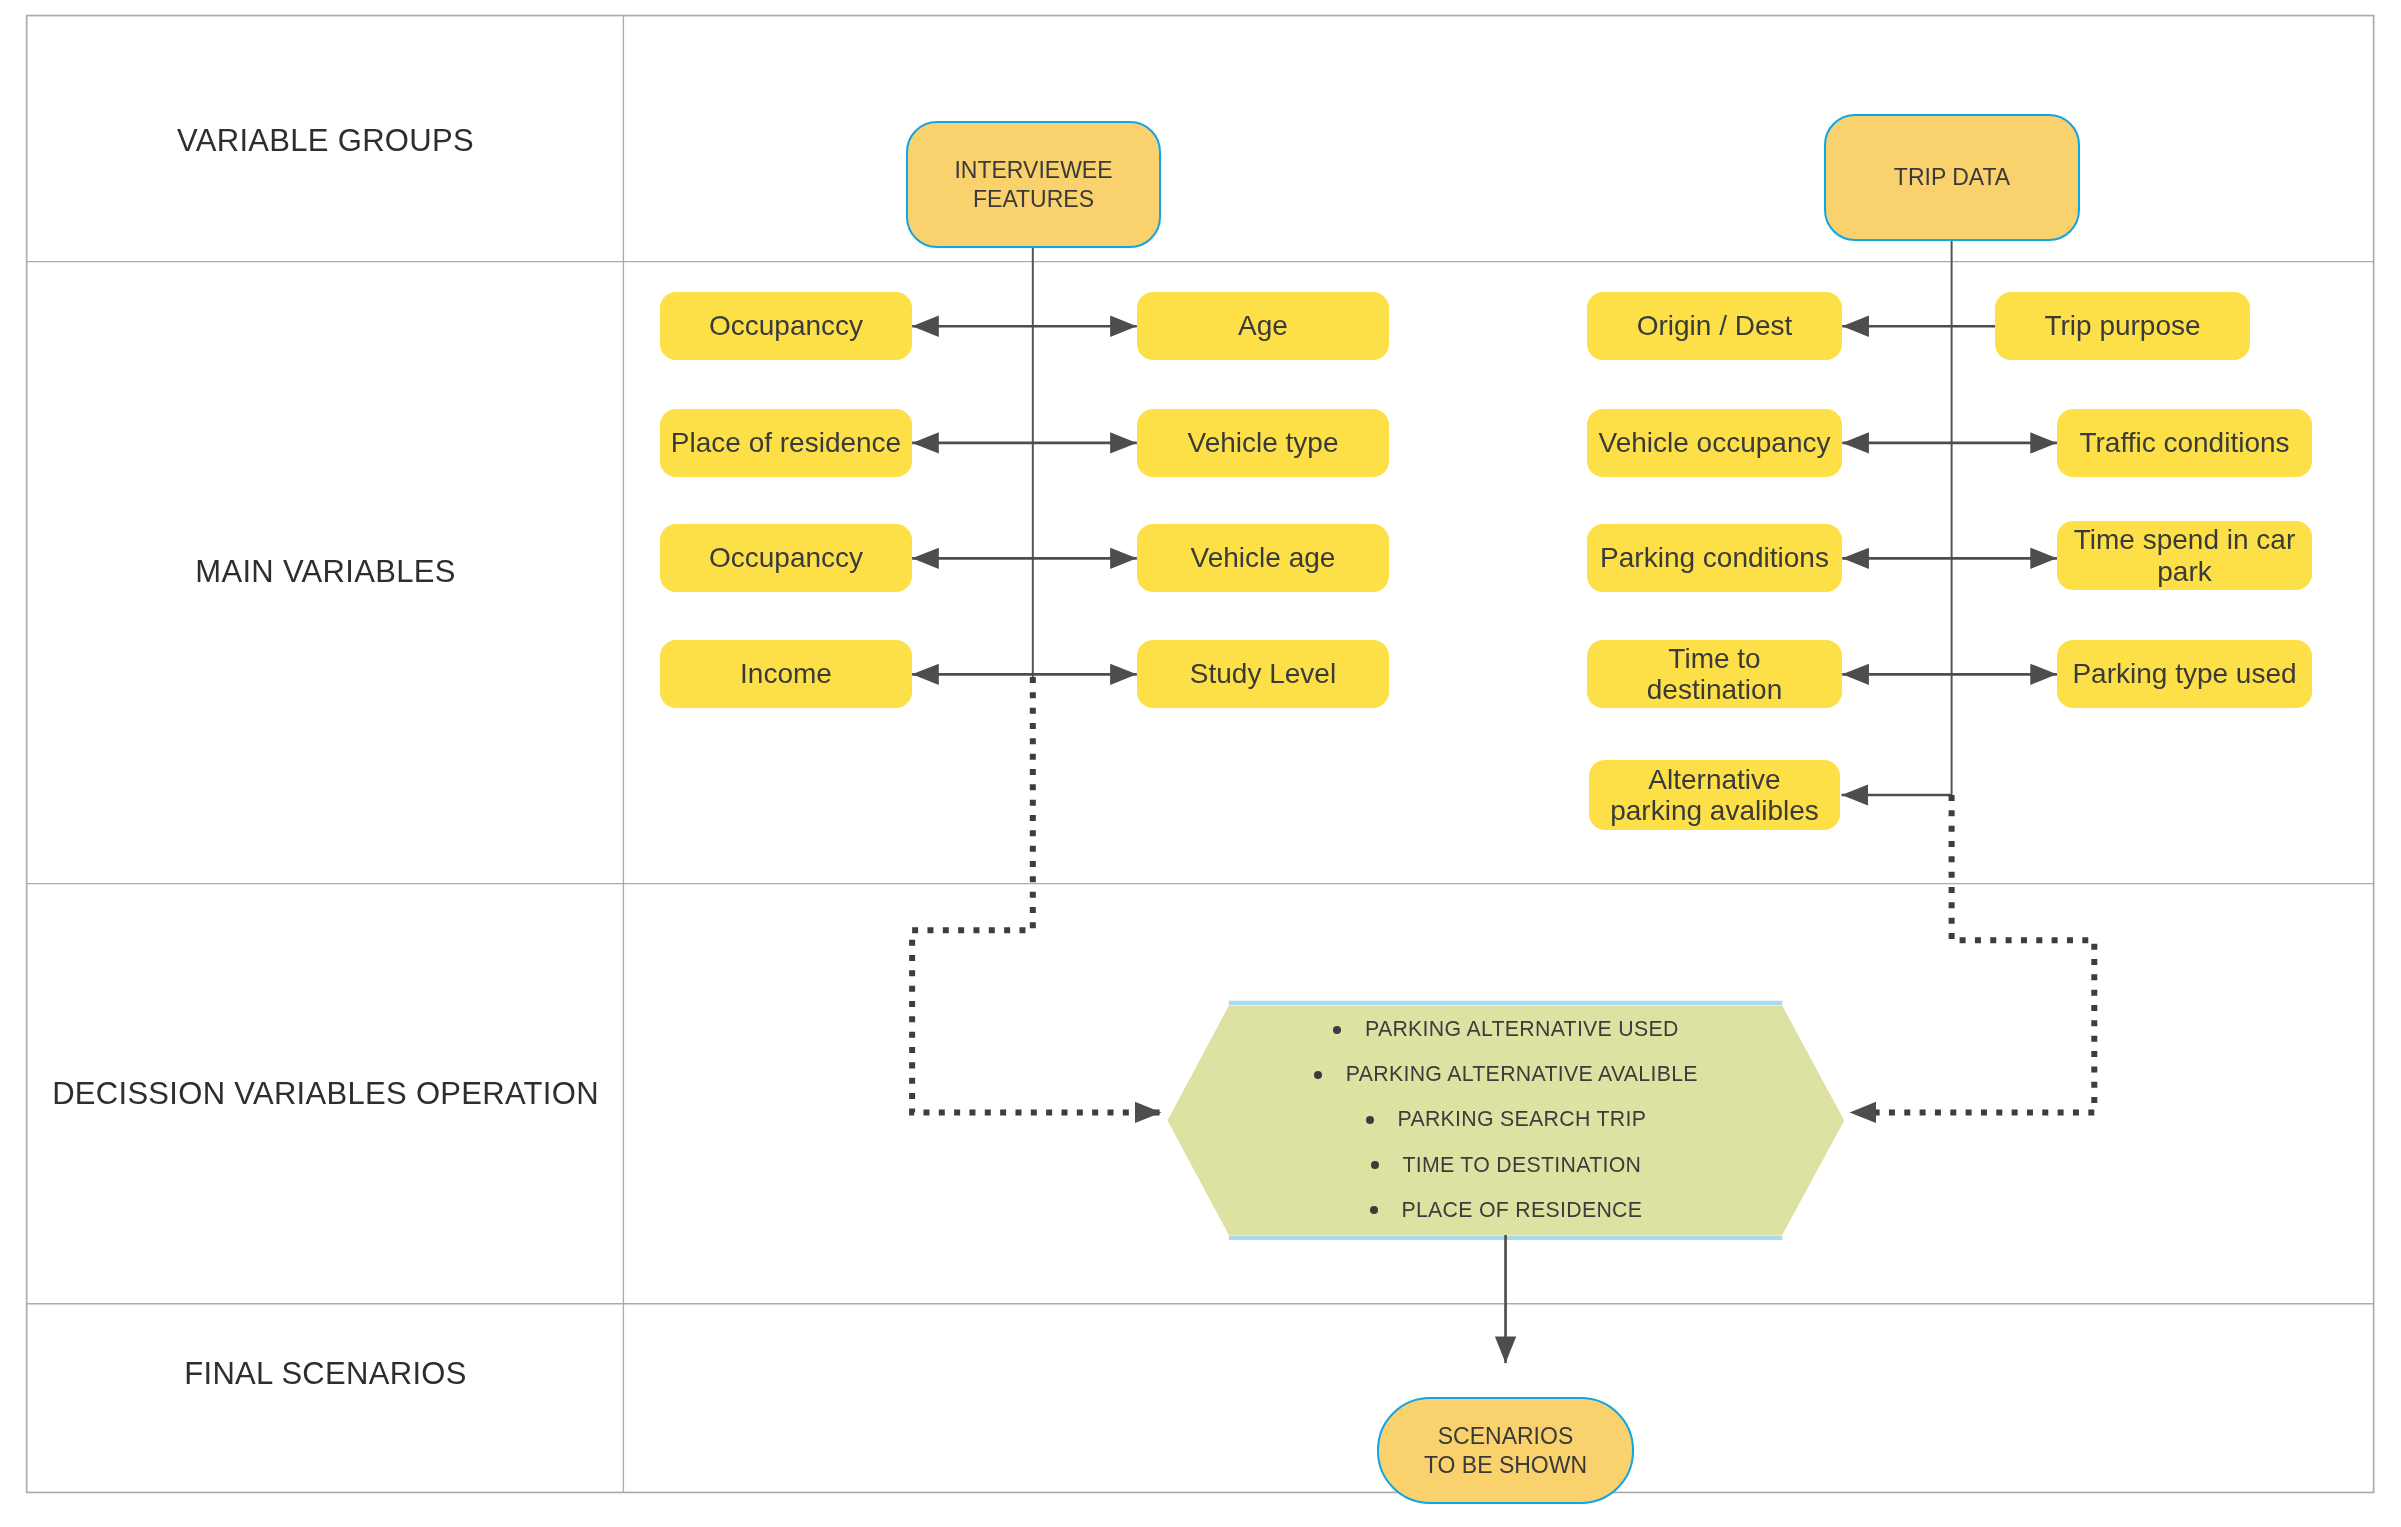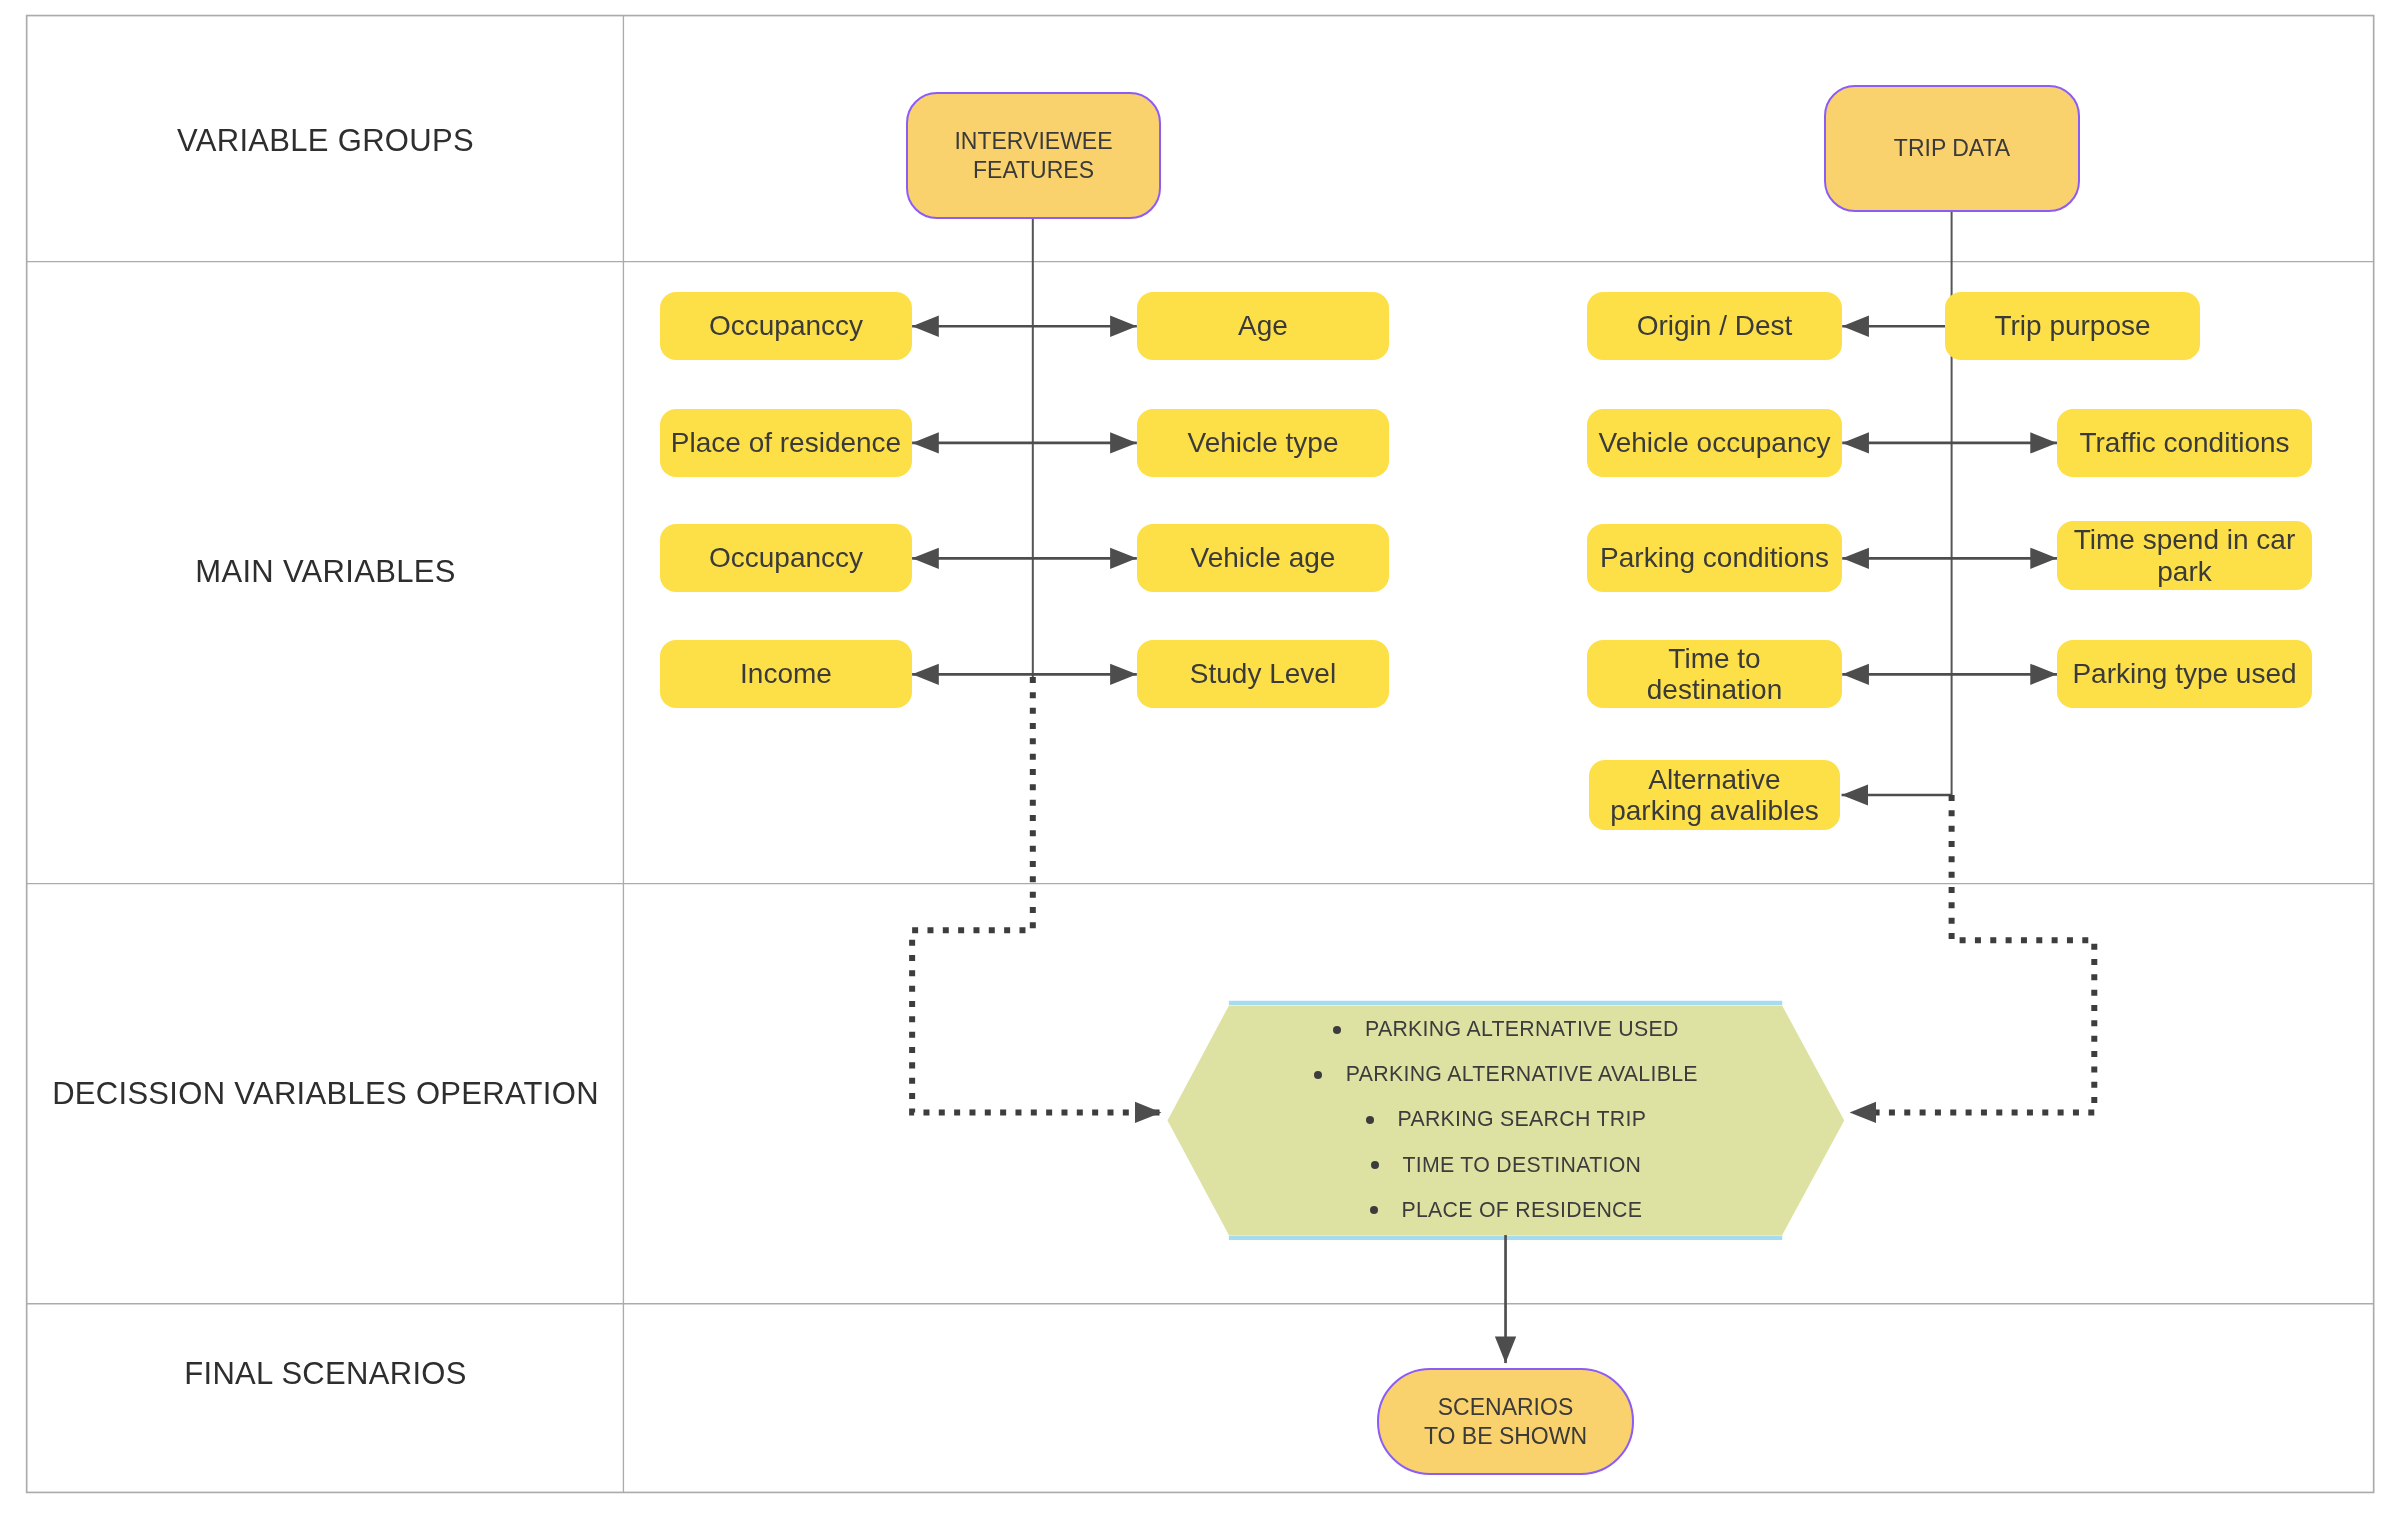--- a/index.html
+++ b/index.html
@@ -17,24 +17,25 @@
     text-align:center;color:#3a3a3a;box-sizing:border-box;
   }
   .blue{
     background:#fde047;
     border-radius:16px;
     font-size:28px;line-height:1.12;
     padding:0 10.7px;
   }
   .yellow{
     background:#f9d16d;
-    border:2px solid #8b5cf6;
+    border:2px solid #0ea5e9;
     border-radius:31px;
     font-size:23px;line-height:1.25;
     white-space:pre-line;
+    margin-top:29px;
   }
   .final{border-radius:53px;}
   .rowlabel{
     position:absolute;
     display:flex;align-items:center;justify-content:center;
     font-size:31px;color:#2e2e2e;text-align:center;
     letter-spacing:0.3px;
   }
   .hextext{
     position:absolute;
@@ -119,21 +120,21 @@
   <div class="node blue" style="left:1137px;top:409px;width:252px;height:68px">Vehicle type</div>
   <div class="node blue" style="left:1137px;top:524px;width:252px;height:68px">Vehicle age</div>
   <div class="node blue" style="left:1137px;top:640px;width:252px;height:68px">Study Level</div>
 
   <div class="node blue" style="left:1587px;top:292px;width:255px;height:68px">Origin / Dest</div>
   <div class="node blue" style="left:1587px;top:409px;width:255px;height:68px">Vehicle occupancy</div>
   <div class="node blue" style="left:1587px;top:524px;width:255px;height:68px">Parking conditions</div>
   <div class="node blue" style="left:1587px;top:640px;width:255px;height:68px">Time to destination</div>
   <div class="node blue" style="left:1589px;top:760px;width:251px;height:70px">Alternative parking avalibles</div>
 
-  <div class="node blue" style="left:1945px;top:292px;width:255px;height:68px">Trip purpose</div>
+  <div class="node blue" style="left:1995px;top:292px;width:255px;height:68px">Trip purpose</div>
   <div class="node blue" style="left:2057px;top:409px;width:255px;height:68px">Traffic conditions</div>
   <div class="node blue" style="left:2057px;top:521px;width:255px;height:69px">Time spend in car park</div>
   <div class="node blue" style="left:2057px;top:640px;width:255px;height:68px">Parking type used</div>
 
   <div class="hextext" style="left:1229px;top:1008px;width:554px;height:224px">
     <div class="hexline">
       <span class="bdot"></span>
       <span>PARKING ALTERNATIVE USED</span>
     </div>
     <div class="hexline">

